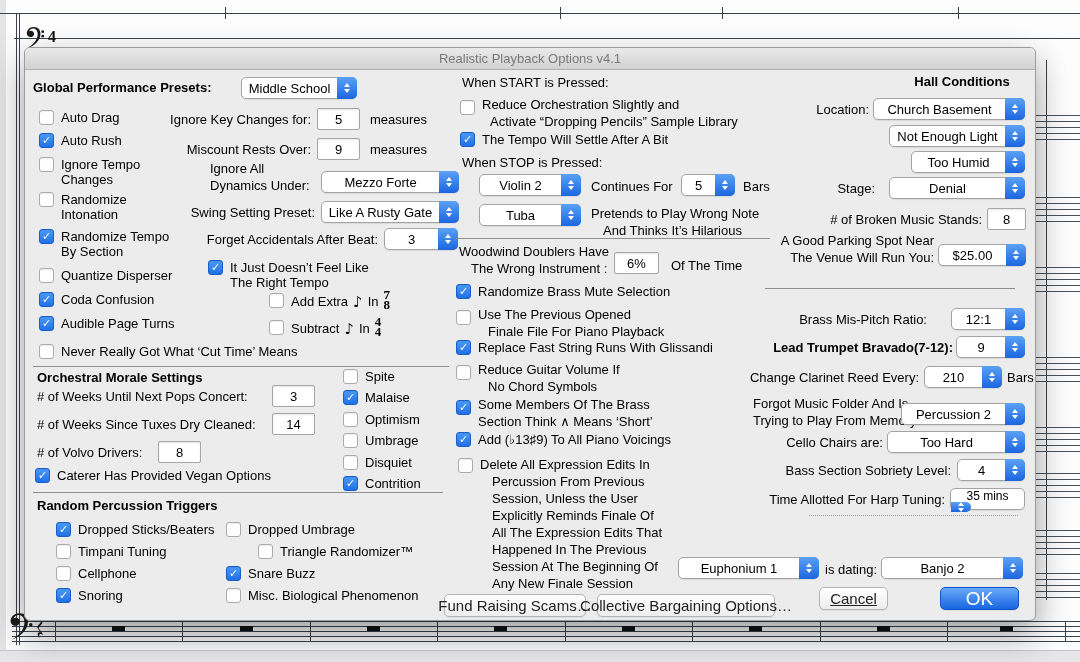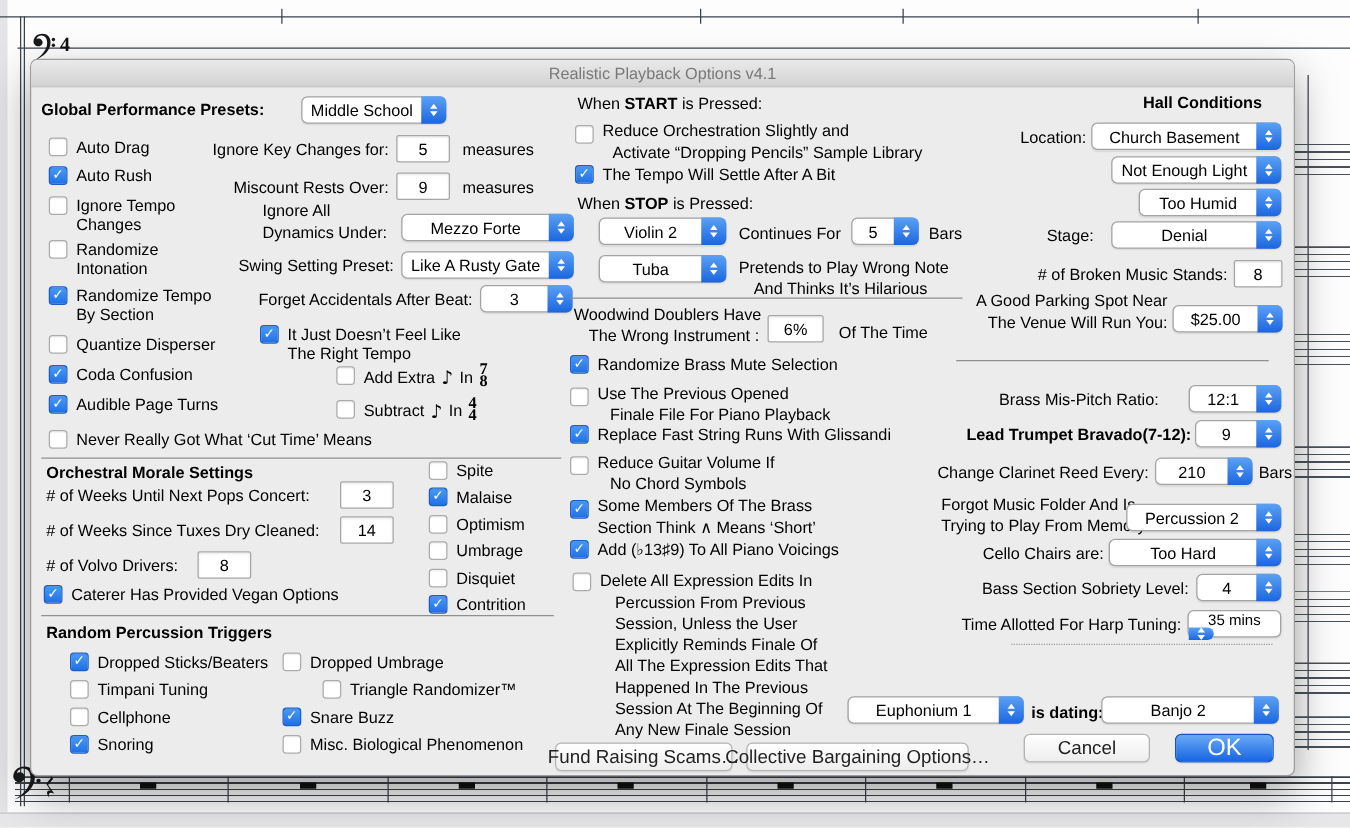--- a/index.html
+++ b/index.html
@@ -22,21 +22,21 @@
             border:1px solid #9c9c9c; border-radius:6px; box-shadow:0 14px 34px rgba(0,0,0,.38); z-index:10; }
   .titlebar { position:absolute; left:0; top:0; right:0; height:22px;
               background:linear-gradient(#eaeaea,#d2d2d2); border-bottom:1px solid #b0b0b0;
               border-radius:5px 5px 0 0; display:flex; align-items:center; justify-content:center;
               font-size:13px; color:#797979; }
 
   .t  { position:absolute; font-size:13px; line-height:15px; white-space:nowrap; color:#000; }
   .tr { text-align:right; }
   .ml { white-space:pre-line; }
   .h  { position:absolute; font-size:13px; font-weight:bold; white-space:nowrap; color:#000; }
-  .b  { font-weight:bold; }
+  .b  { font-weight:normal; }
 
   .sep { position:absolute; height:1px; background:#8f8f8f; }
   .sep.dotted { background:none; height:0; border-top:1px dotted #9a9a9a; }
 
   
   .cbrow { position:absolute; display:flex; gap:7px; align-items:flex-start; }
   .cb { width:15px; height:15px; flex:none; border-radius:3px; background:#fff; border:1px solid #ababab;
         box-shadow:inset 0 1px 1px rgba(0,0,0,.07); display:flex; align-items:center; justify-content:center; }
   .cb.on { background:linear-gradient(#4a9bf5,#2070e6); border-color:#1a5ecc; }
   .cb.on::after { content:"✓"; color:#fff; font-size:11px; font-weight:700; line-height:1; }
@@ -554,15 +554,15 @@
   </div>
   <div class="t b" style="left:800px;top:514px;">is dating:</div>
   <div class="dd" style="left:856px;top:509px;width:142px;">
     <span class="dd-val">Banjo 2</span>
     <span class="dd-arrows">
         <i class="up"></i>
         <i class="dn"></i>
       </span>
   </div>
 
-  <div class="pushbtn" style="left:794px;top:539px;width:101px;">Cancel</div>
+  <div class="pushbtn" style="left:794px;top:539px;width:69px;text-decoration:underline;">Cancel</div>
   <div class="pushbtn primary" style="left:915px;top:539px;width:79px;">OK</div>
 </div>
 
 </body></html>

